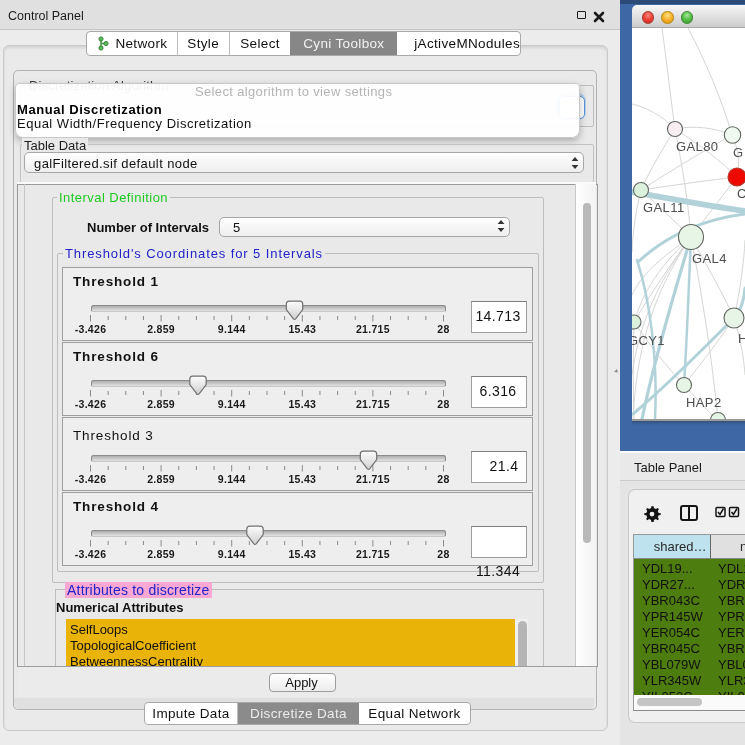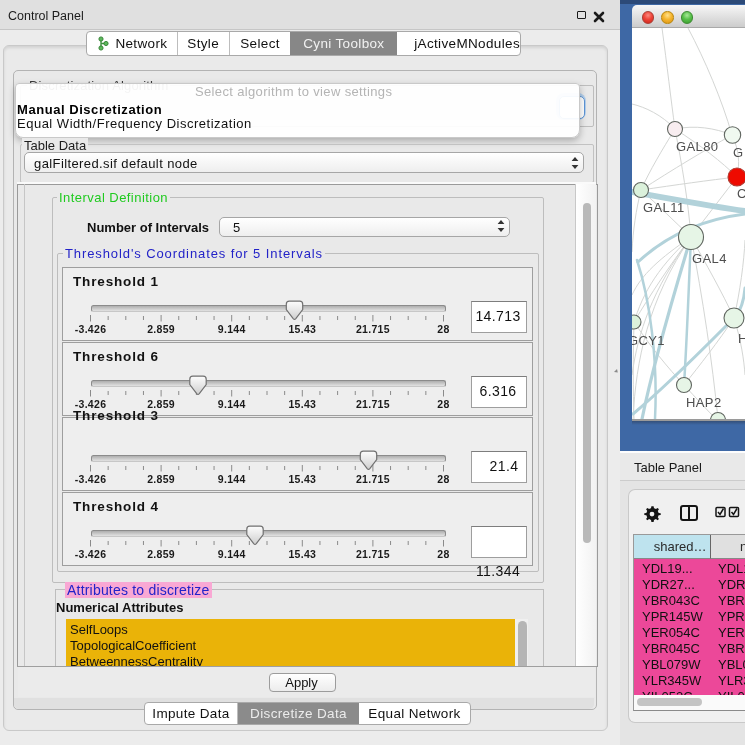--- a/index.html
+++ b/index.html
@@ -162,21 +162,21 @@
     </svg>
     <div class="abs" style="left:60.5px;top:398px;width:60px;text-align:center;font-size:10.5px;font-weight:bold;letter-spacing:0.3px;color:#1a1a1a;">-3.426</div>
     <div class="abs" style="left:131.1px;top:398px;width:60px;text-align:center;font-size:10.5px;font-weight:bold;letter-spacing:0.3px;color:#1a1a1a;">2.859</div>
     <div class="abs" style="left:201.7px;top:398px;width:60px;text-align:center;font-size:10.5px;font-weight:bold;letter-spacing:0.3px;color:#1a1a1a;">9.144</div>
     <div class="abs" style="left:272.3px;top:398px;width:60px;text-align:center;font-size:10.5px;font-weight:bold;letter-spacing:0.3px;color:#1a1a1a;">15.43</div>
     <div class="abs" style="left:342.9px;top:398px;width:60px;text-align:center;font-size:10.5px;font-weight:bold;letter-spacing:0.3px;color:#1a1a1a;">21.715</div>
     <div class="abs" style="left:413.5px;top:398px;width:60px;text-align:center;font-size:10.5px;font-weight:bold;letter-spacing:0.3px;color:#1a1a1a;">28</div>
     <div class="abs" style="left:471px;top:376px;width:54px;height:30px;background:#fff;border:1px solid #9e9e9e;border-top-color:#7d7d7d;"></div>
     <div class="abs" style="left:471px;top:383px;width:54px;text-align:center;font-size:14px;letter-spacing:0.4px;color:#111;">6.316</div>
     <div class="abs" style="left:61.5px;top:417px;width:469px;height:72px;background:#eeeeee;border:1px solid #9e9e9e;"></div>
-    <div class="abs" style="left:73px;top:408px;font-size:13.5px;font-weight:bold;letter-spacing:0.85px;color:#111;">Threshold 3</div>
+    <div class="abs" style="left:73px;top:428px;font-size:13.5px;font-weight:normal;letter-spacing:0.85px;color:#111;">Threshold 3</div>
     <div class="abs" style="left:90.5px;top:455px;width:353px;height:4.5px;border-radius:2.5px;background:linear-gradient(#aeaeae,#e2e2e2);border:1px solid #8b8b8b;border-bottom-color:#c7c7c7;"></div>
     <svg class="abs" style="left:0;top:0;" width="600" height="745" viewBox="0 0 600 745">
       <defs>
         <linearGradient id="thg" x1="0" y1="0" x2="0" y2="1">
           <stop offset="0" stop-color="#fdfdfd"></stop>
           <stop offset="1" stop-color="#cfcfcf"></stop>
         </linearGradient>
       </defs>
       <line x1="90.5" y1="465" x2="90.5" y2="471.5" stroke="#8a8a8a" stroke-width="1"></line>
       <line x1="108.15" y1="466" x2="108.15" y2="470" stroke="#8a8a8a" stroke-width="1"></line>
@@ -375,21 +375,21 @@
 <div class="abs" style="left:687.6px;top:507px;width:2.2px;height:12px;background:#141414;"></div>
 
 <svg class="abs" style="left:715px;top:506px;" width="26" height="12" viewBox="0 0 26 12">
   <g fill="none" stroke="#141414" stroke-width="1.5">
     <rect x="1" y="1.5" width="9" height="9" rx="1"></rect>
     <rect x="14.5" y="1.5" width="9" height="9" rx="1"></rect>
     <path d="M3 6 L5 8.5 L8.5 2.5 M16.5 6 L18.5 8.5 L22 2.5"></path>
   </g>
 </svg>
 
-<div class="abs" style="left:633px;top:534px;width:112px;height:175px;background:#ec4899;border-top:1px solid #999;border-left:1px solid #999;border-bottom:1px solid #8a8a8a;overflow:hidden;font-size:13px;">
+<div class="abs" style="left:633px;top:534px;width:112px;height:175px;background:#4d7c0f;border-top:1px solid #999;border-left:1px solid #999;border-bottom:1px solid #8a8a8a;overflow:hidden;font-size:13px;">
   <div style="position:absolute;left:0;top:0;width:72.5px;height:23px;background:#bee3ee;border-right:1px solid #666;border-bottom:1px solid #888;text-align:right;padding-right:3.5px;line-height:24px;color:#2a2a2a;">shared…</div>
   <div style="position:absolute;left:77px;top:0;width:40px;height:23px;background:#e0e0e0;border-bottom:1px solid #888;line-height:23px;color:#2a2a2a;padding-left:29px;">na</div>
   <div style="position:absolute;left:8px;top:26px;line-height:16px;color:#111;">
     YDL19...<br>YDR27...<br>YBR043C<br>YPR145W<br>YER054C<br>YBR045C<br>YBL079W<br>YLR345W<br>YIL052C
   </div>
   <div style="position:absolute;left:84px;top:26px;line-height:16px;color:#111;">
     YDL1<br>YDR2<br>YBR0<br>YPR1<br>YER0<br>YBR0<br>YBL0<br>YLR3<br>YIL0
   </div>
 
   <div style="position:absolute;left:0;top:160px;width:112px;height:15px;background:#fafafa;"></div>

